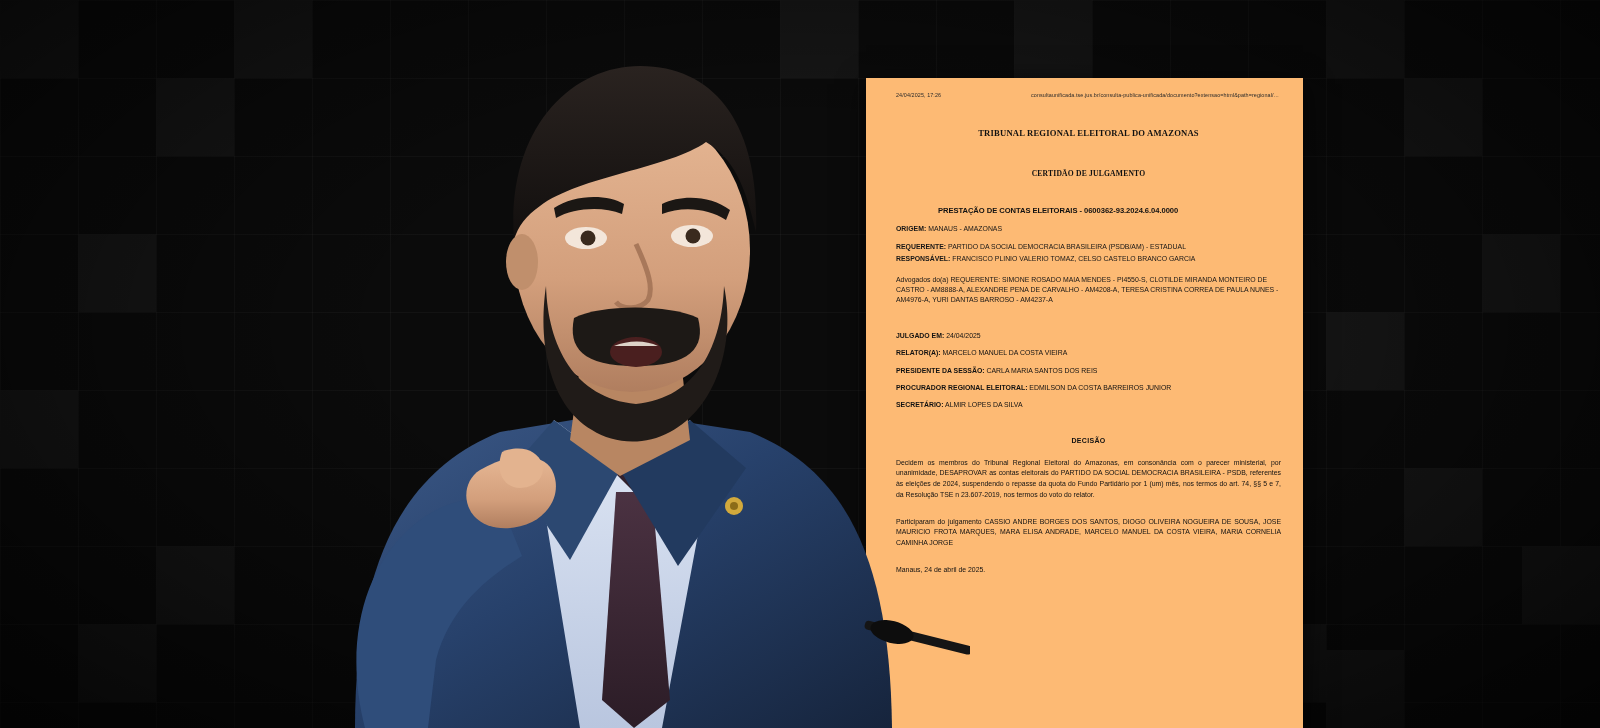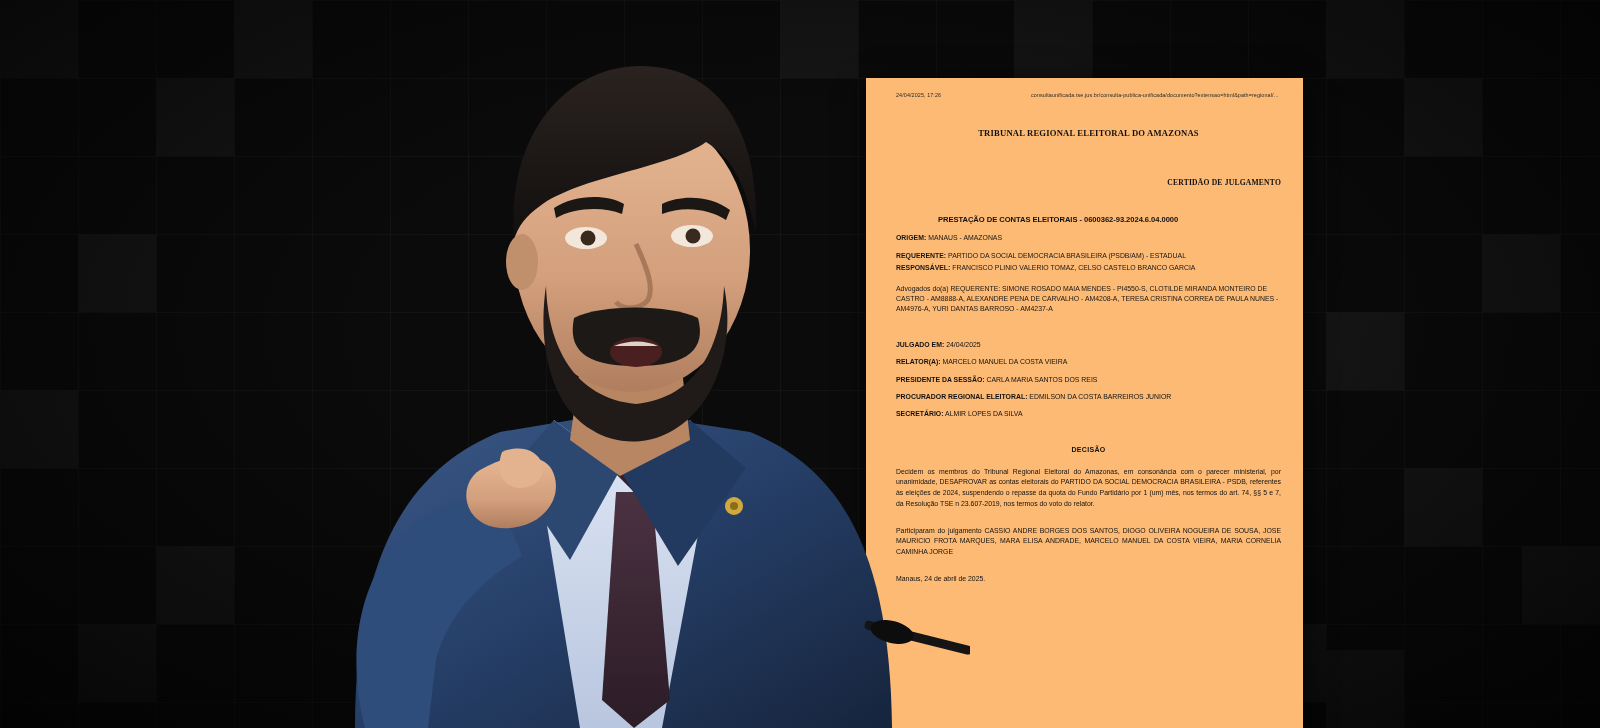--- a/index.html
+++ b/index.html
@@ -89,22 +89,22 @@
   }
   .doc-title {
     margin-top: 30px;
     text-align: center;
     font-family: "Liberation Serif", serif;
     font-weight: bold;
     font-size: 8.6px;
     letter-spacing: 0.2px;
   }
   .doc-subtitle {
-    margin-top: 40px;
-    text-align: right;
+    margin-top: 31px;
+    text-align: center;
     font-family: "Liberation Serif", serif;
     font-weight: bold;
     font-size: 7.6px;
     letter-spacing: 0.2px;
   }
   .doc-case {
     margin-top: 28px;
     font-weight: bold;
     font-size: 7.6px;
     letter-spacing: -0.05px;

